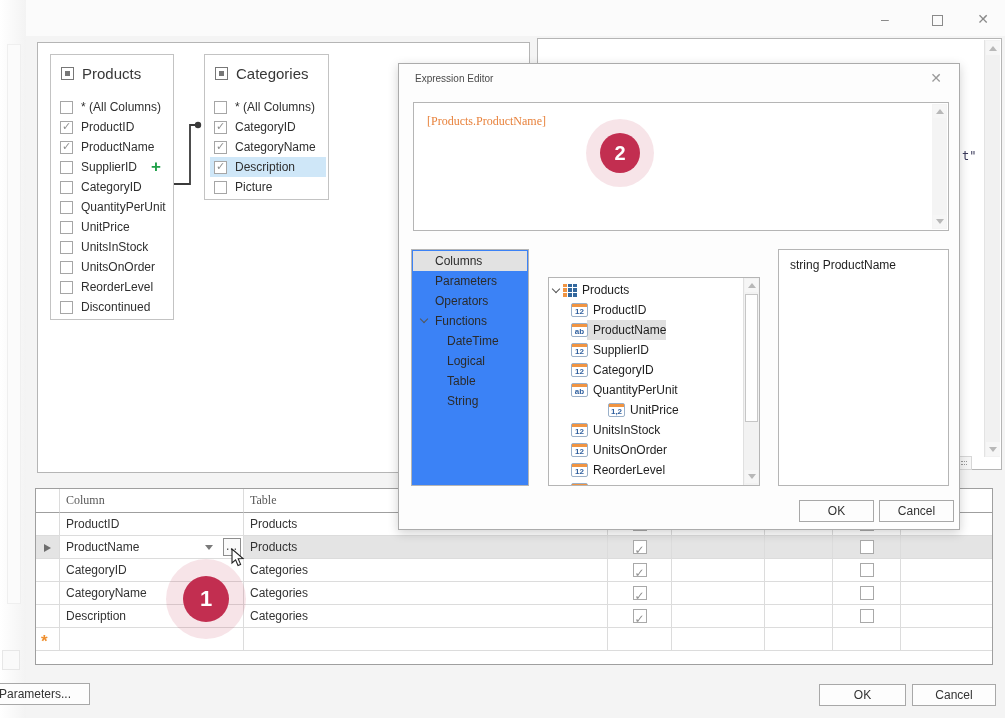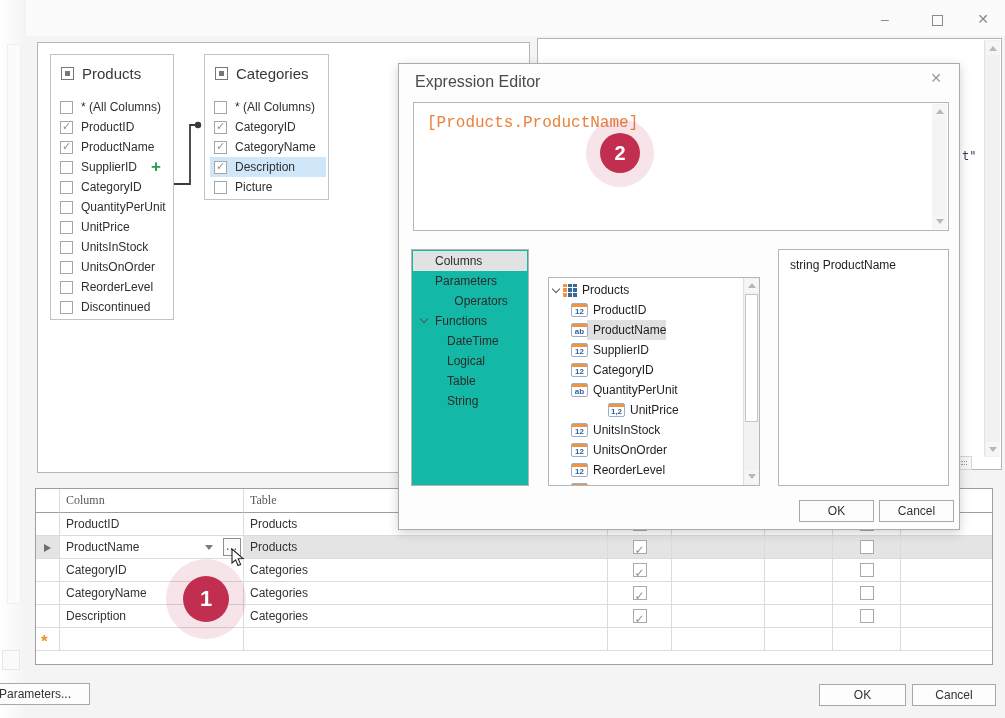--- a/index.html
+++ b/index.html
@@ -58,26 +58,26 @@
   .gc.sel { background:#e4e4e4; }
   .gcb { width:14px; height:14px; border:1px solid #a9a9a9; background:#fff; position:relative; }
   .gcb.ck::after { content:"✓"; position:absolute; left:1px; top:-2px; font-size:12px; color:#8f8f8f; }
   .rowarrow { position:absolute; left:8px; top:8px; width:0; height:0; border-left:7px solid #6e6e6e; border-top:4px solid transparent; border-bottom:4px solid transparent; }
   .newstar { position:absolute; left:5px; top:3px; color:#ef8f2e; font-size:17px; font-weight:bold; }
   .cellcaret { position:absolute; right:30px; top:9px; width:0; height:0; border-left:4px solid transparent; border-right:4px solid transparent; border-top:5px solid #7a7a7a; }
   .ellipsisbtn { position:absolute; right:2px; top:2px; width:18px; height:18px; border:1px solid #8e8e8e; background:#fafafa; color:#444; text-align:center; line-height:14px; font-size:12px; letter-spacing:1px; }
 
   
   .dialog { left:398px; top:63px; width:562px; height:467px; background:#fdfdfd; border:1px solid #ababab; box-shadow:0 3px 10px rgba(0,0,0,0.18); z-index:50; }
-  .dlg-title { position:absolute; left:16px; top:9px; font-size:16px; color:#4a4a4a; }
+  .dlg-title { position:absolute; left:16px; top:9px; font-size:10px; color:#4a4a4a; }
   .dlg-close { position:absolute; right:14px; top:6px; font-size:14px; color:#9a9a9a; width:18px; text-align:center; }
   .exprbox { position:absolute; left:14px; top:38px; width:536px; height:129px; background:#fff; border:1px solid #b5b5b5; }
-  .expr { position:absolute; left:13px; top:11px; font-family:Liberation Mono, monospace; font-size:16px; color:#e8823c; }
+  .expr { position:absolute; left:13px; top:11px; font-family:Liberation Serif, serif; font-size:12px; color:#e8823c; }
   .exprsb { position:absolute; right:1px; top:1px; width:15px; height:125px; background:#f4f4f4; }
-  .catbox { position:absolute; left:12px; top:185px; width:118px; height:237px; background:#14b8a6; border:1px solid #b5b5b5; }
+  .catbox { position:absolute; left:12px; top:185px; width:118px; height:237px; background:#3b82f6; border:1px solid #b5b5b5; }
   .catitem { position:absolute; left:1px; width:114px; height:20px; line-height:20px; padding-left:22px; color:#2b2b2b; }
   .catitem.sel { background:#e2e2e2; }
   .catitem.child { padding-left:34px; }
   .chev { position:absolute; left:8px; top:5px; width:6px; height:6px; border-right:1.4px solid #555; border-bottom:1.4px solid #555; transform:rotate(45deg); }
   .searchbox { position:absolute; left:149px; top:186px; width:212px; height:21px; border:1px solid #b5b5b5; background:#fff; }
   .searchbox input { position:absolute; left:4px; top:1px; width:185px; height:17px; border:none; outline:none; font-family:"Liberation Sans",sans-serif; font-size:12px; color:#444; background:transparent; }
   .searchbox input::placeholder { color:#a3a3a3; }
   .mag { position:absolute; right:3px; top:3px; }
   .treebox { position:absolute; left:149px; top:213px; width:212px; height:209px; background:#fff; border:1px solid #b5b5b5; overflow:hidden; }
   .treerow { position:absolute; left:0; height:20px; display:flex; align-items:center; }
@@ -330,21 +330,21 @@
         </div>
       <div class="sb-btn" style="left:1px; top:111px; width:13px; height:13px;">
           <span class="tri-dn"></span>
         </div>
     </div>
   </div>
 
   <div class="catbox">
     <div class="catitem sel" style="top:1px;"><span>Columns</span></div>
     <div class="catitem" style="top:21px;"><span>Parameters</span></div>
-    <div class="catitem" style="top:41px;text-align:center;"><span>Operators</span></div>
+    <div class="catitem" style="top:41px;"><span>Operators</span></div>
     <div class="catitem" style="top:61px;"><span class="chev"></span><span>Functions</span></div>
     <div class="catitem child" style="top:81px;"><span>DateTime</span></div>
     <div class="catitem child" style="top:101px;"><span>Logical</span></div>
     <div class="catitem child" style="top:121px;"><span>Table</span></div>
     <div class="catitem child" style="top:141px;"><span>String</span></div>
   </div>
 
 
   <div class="treebox">
     <div class="treerow" style="top:2px; left:4px;">

